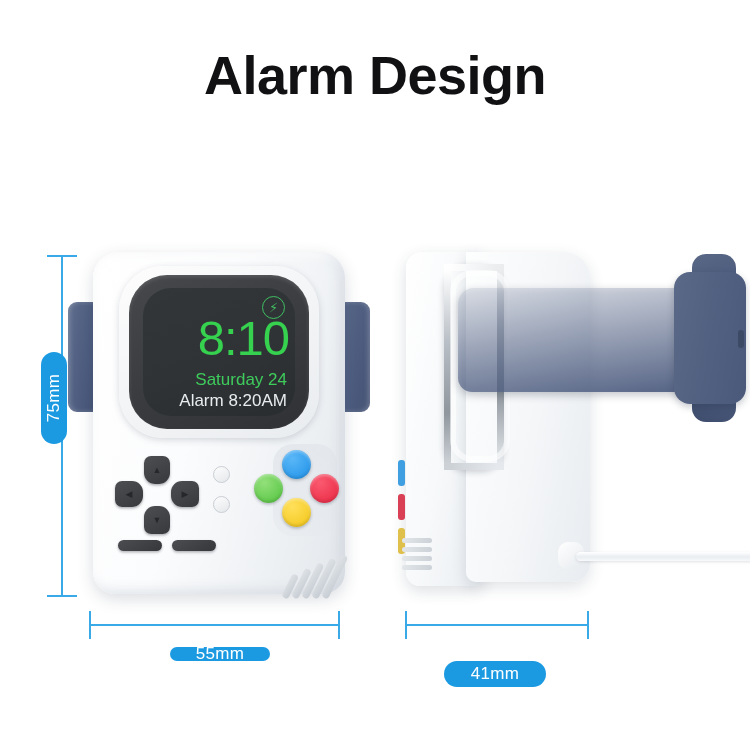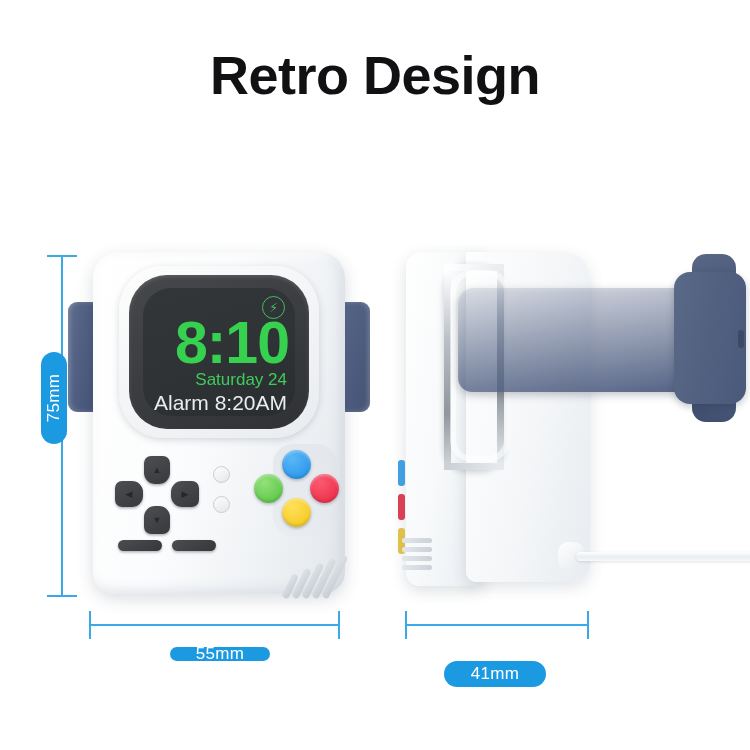--- a/index.html
+++ b/index.html
@@ -90,30 +90,30 @@
   .bolt{
     position:absolute;right:10px;top:8px;width:21px;height:21px;
     border:1.6px solid #3fbf62;border-radius:50%;
     display:flex;align-items:center;justify-content:center;
     color:#3fbf62;font-size:13px;line-height:1;
   }
   .wtime{
     position:absolute;left:0;right:6px;top:26px;
     text-align:right;
     color:#35d14f;
-    font-size:59px;font-weight:bold;line-height:1;
+    font-size:49px;font-weight:normal;line-height:1;
     letter-spacing:-1px;
   }
   .wdate{
     position:absolute;left:0;right:8px;top:83px;
     text-align:right;color:#3ecb5c;font-size:17px;line-height:1;
   }
   .walarm{
     position:absolute;left:0;right:8px;top:104px;
-    text-align:right;color:#e9ecee;font-size:21px;line-height:1;
+    text-align:right;color:#e9ecee;font-size:17px;line-height:1;
   }
 
   
   .controls{position:absolute;left:0;top:196px;width:252px;height:146px;}
 
   .dpad{position:absolute;left:22px;top:8px;width:84px;height:78px;}
   .dp{
     position:absolute;background:linear-gradient(150deg,#4c4e51,#37393c);
     box-shadow:0 1.5px 2.5px rgba(30,35,45,.35);
     display:flex;align-items:center;justify-content:center;
@@ -239,21 +239,21 @@
     position:absolute;left:152px;top:290px;width:26px;height:28px;
     background:linear-gradient(140deg,#ffffff,#e6eaee);
     border-radius:10px;
   }
 </style>
 </head>
 <body>
 
 <div class="stage">
 
-  <div class="title">Retro Design</div>
+  <div class="title">Alarm Design</div>
 
   <div class="front">
 
     <div class="tab tab-left"></div>
     <div class="tab tab-right"></div>
 
     <div class="front-body"></div>
 
     <div class="watch-outer">
       <div class="watch-frame">

